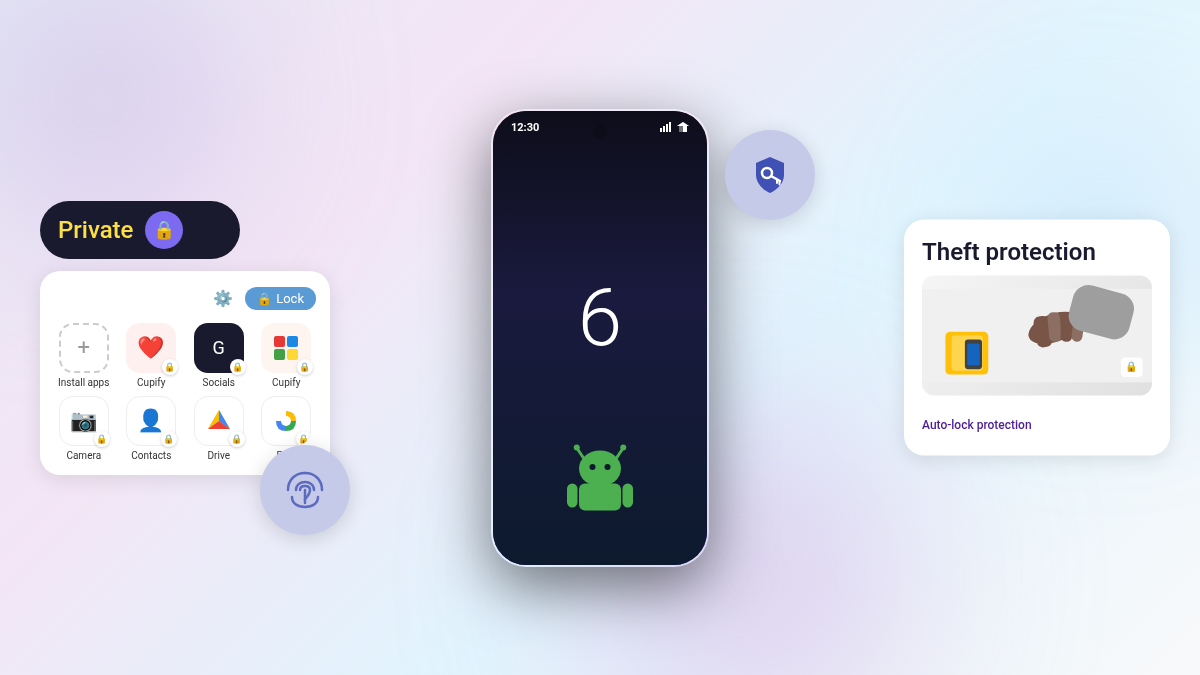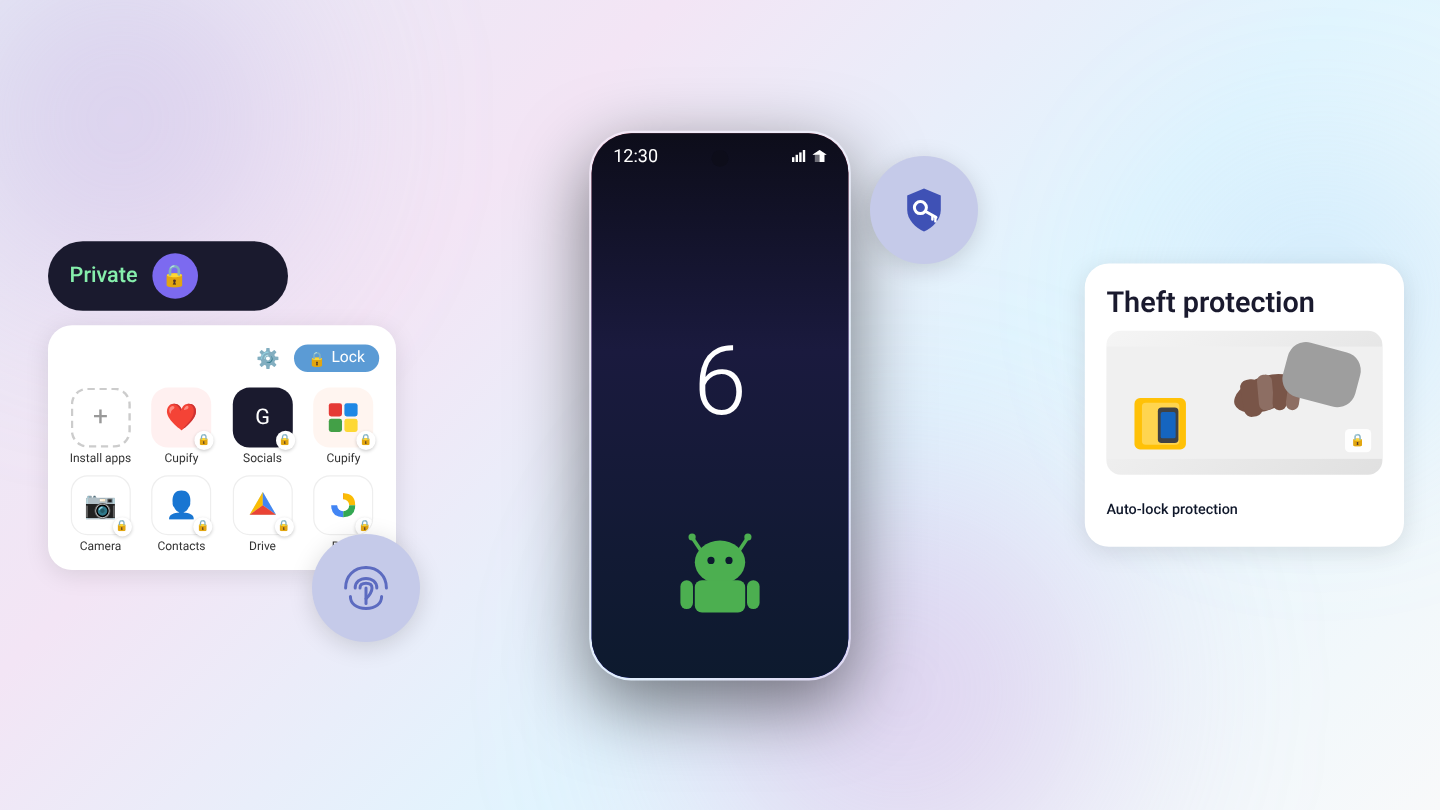--- a/index.html
+++ b/index.html
@@ -79,22 +79,22 @@
       top: 10px;
       left: 0; right: 0;
       display: flex;
       justify-content: space-between;
       align-items: center;
       padding: 0 18px;
       z-index: 10;
     }
     .phone-time {
       color: white;
-      font-size: 15px;
-      font-weight: 400;
+      font-size: 11px;
+      font-weight: 700;
     }
     .phone-icons {
       display: flex;
       gap: 3px;
       align-items: center;
     }
     .phone-screen {
       width: 100%;
       height: 100%;
       background: linear-gradient(180deg, #0d0d1a 0%, #1a1a3e 40%, #0d1a2e 100%);
@@ -125,22 +125,22 @@
       display: flex;
       align-items: center;
       gap: 12px;
       background: #1a1a2e;
       border-radius: 30px;
       padding: 10px 18px 10px 18px;
       width: 200px;
       margin-bottom: 12px;
     }
     .private-label {
-      color: #86efac;
-      font-size: 18px;
+      color: #fde047;
+      font-size: 24px;
       font-weight: 500;
     }
     .lock-circle {
       width: 38px;
       height: 38px;
       background: #7c6af0;
       border-radius: 50%;
       display: flex;
       align-items: center;
       justify-content: center;
@@ -299,21 +299,21 @@
       height: 120px;
       background: linear-gradient(135deg, #f5f5f5 0%, #e0e0e0 100%);
       position: relative;
       overflow: hidden;
       border-radius: 12px;
     }
     .theft-card-body {
       padding: 12px 18px 18px;
     }
     .auto-lock-label {
-      color: #0f172a;
+      color: #4c1d95;
       font-size: 12px;
       font-weight: 500;
       margin-bottom: 6px;
     }
     .theft-detection-row {
       display: flex;
       justify-content: space-between;
       align-items: flex-start;
       gap: 10px;
     }

